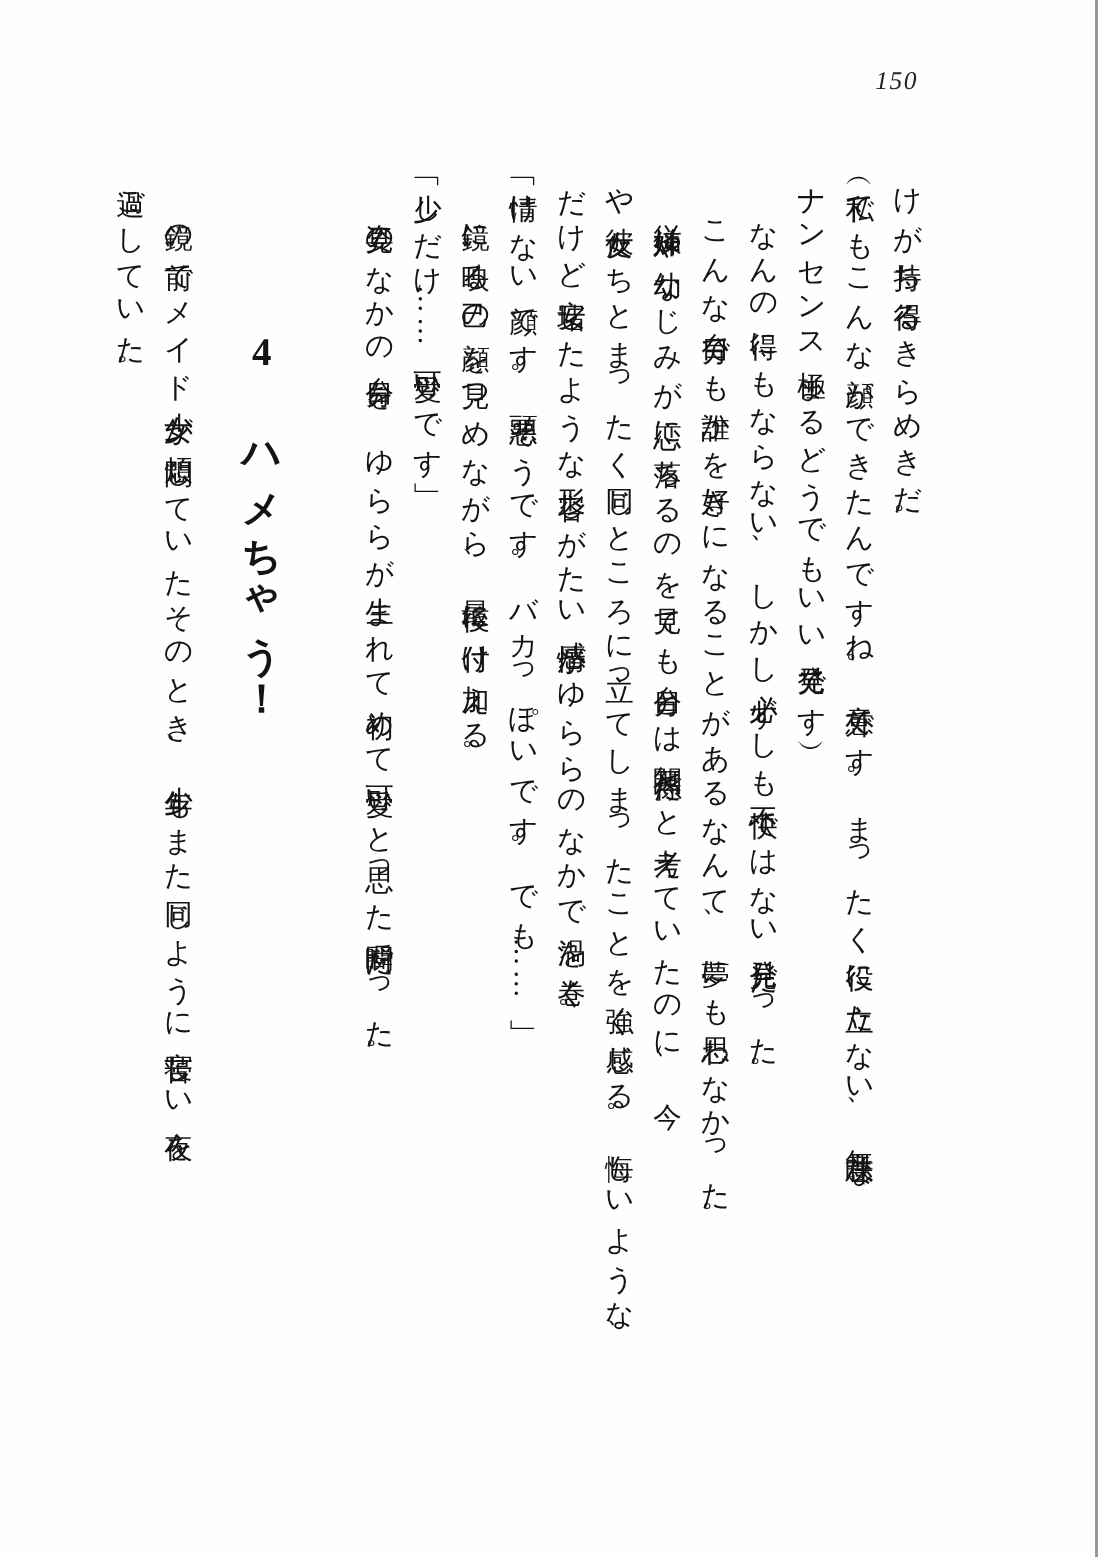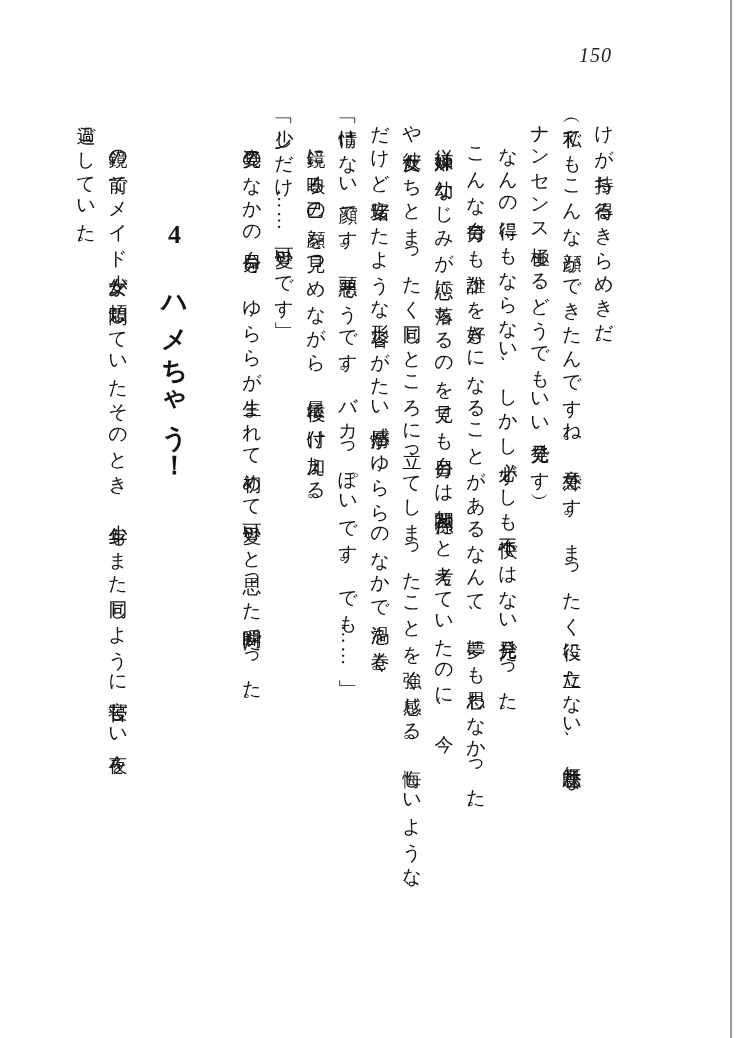--- a/index.html
+++ b/index.html
@@ -19,21 +19,21 @@
     left: 730px;
     top: 0;
     width: 2px;
     height: 1038px;
     background: #97979c;
   }
   .page-number {
     position: absolute;
     top: 44px;
     right: 124px;
-    font-size: 20px;
+    font-size: 17px;
     font-style: italic;
     color: #222;
     letter-spacing: 1px;
   }
   .text-area {
     position: absolute;
     top: 112px;
     right: 116px;
     height: 856px;
     writing-mode: vertical-rl;

